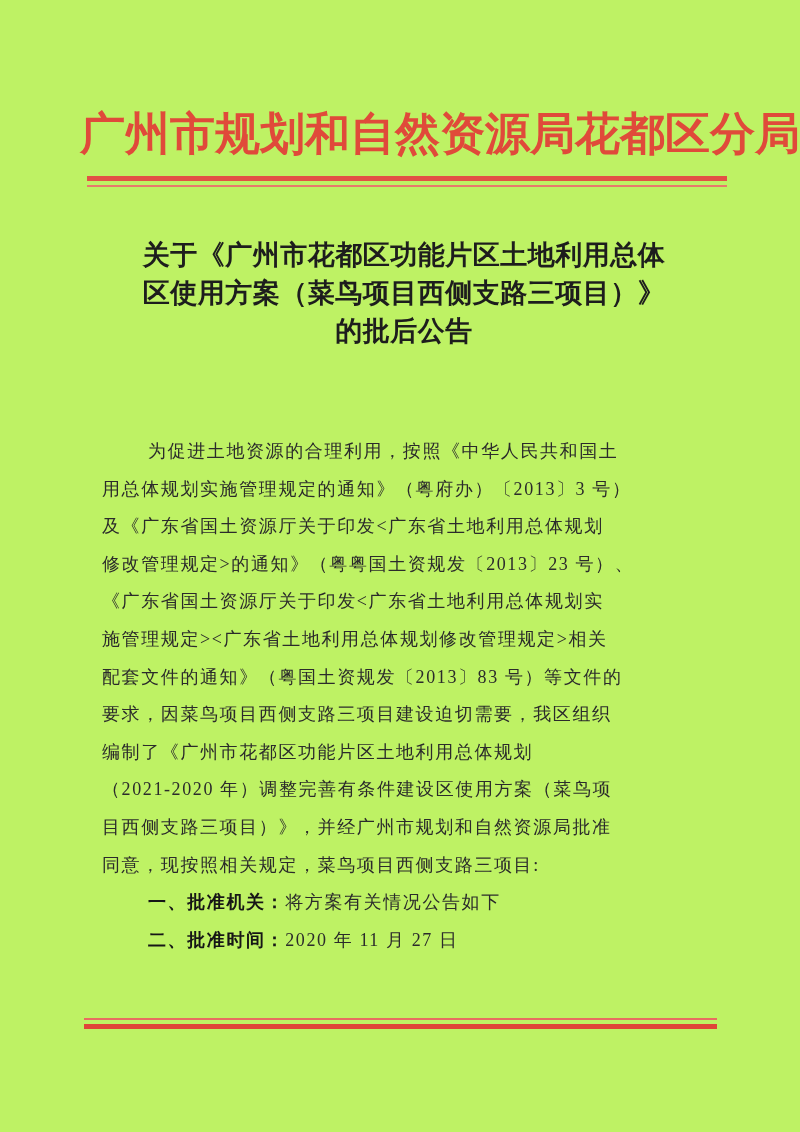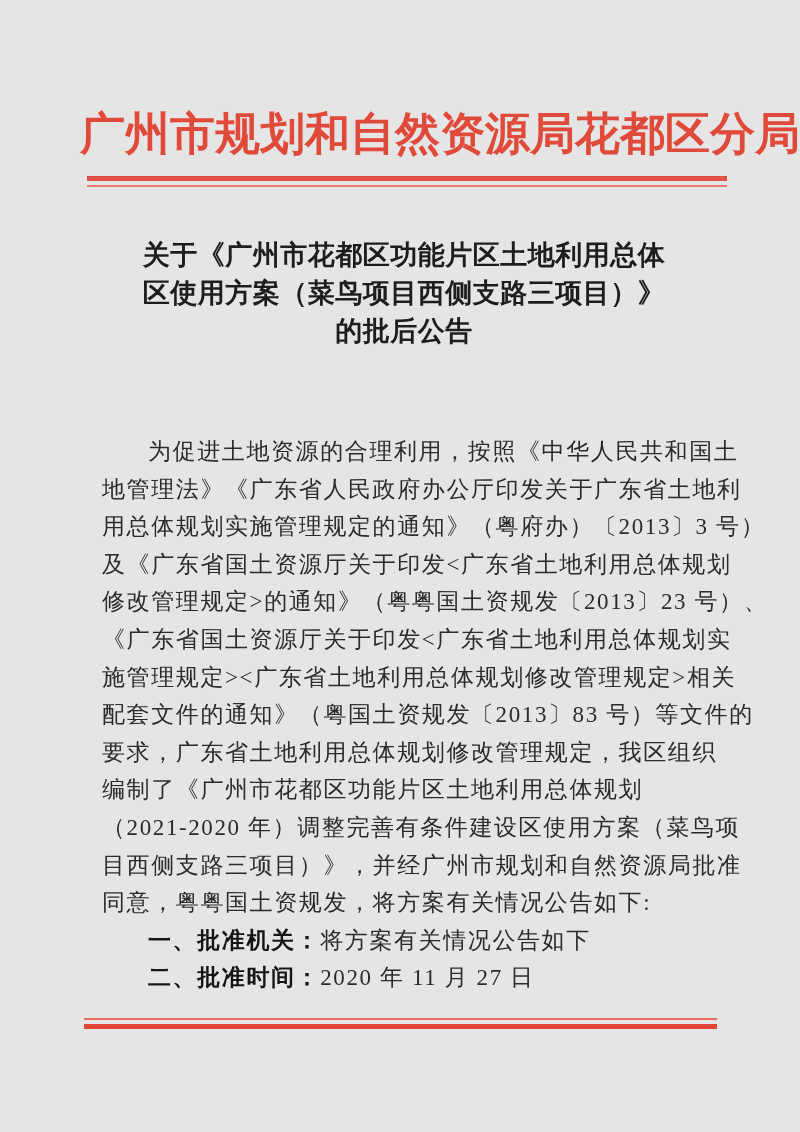--- a/index.html
+++ b/index.html
@@ -4,21 +4,21 @@
 <style>
   html, body {
     margin: 0;
     padding: 0;
     background: #ffffff;
   }
   .page {
     position: relative;
     width: 800px;
     height: 1132px;
-    background: #e5e5e5;
+    background: #bef264;
     overflow: hidden;
     font-family: "Liberation Serif", "DejaVu Serif", serif;
     color: #262626;
   }
   
   .agency {
     position: absolute;
     top: 103px;
     left: 80px;
     width: 648px;
@@ -63,21 +63,21 @@
     letter-spacing: 0.5px;
   }
   .doc-title .t-line { white-space: nowrap; }
 
   
   .body-text {
     position: absolute;
     top: 433px;
     left: 102px;
     width: 604px;
-    font-size: 23px;
+    font-size: 18px;
     color: #2b2b2b;
     letter-spacing: 1.6px;
   }
   .b-line {
     height: 37.6px;
     line-height: 37.6px;
     white-space: nowrap;
   }
   .b-line.indent { text-indent: 46px; }
   .b-line.item   { text-indent: 46px; }
@@ -99,32 +99,31 @@
   </div>
 
   <div class="doc-title">
     <div class="t-line">关于《广州市花都区功能片区土地利用总体</div>
     <div class="t-line">区使用方案（菜鸟项目西侧支路三项目）》</div>
     <div class="t-line">的批后公告</div>
   </div>
 
   <div class="body-text">
     <div class="b-line indent">为促进土地资源的合理利用，按照《中华人民共和国土</div>
-    <div class="b-line">地管理法》《广东省人民政府办公厅印发关于广东省土地利</div>
     <div class="b-line">用总体规划实施管理规定的通知》（粤府办）〔2013〕3 号）</div>
     <div class="b-line">及《广东省国土资源厅关于印发&lt;广东省土地利用总体规划</div>
     <div class="b-line">修改管理规定&gt;的通知》（粤粤国土资规发〔2013〕23 号）、</div>
     <div class="b-line">《广东省国土资源厅关于印发&lt;广东省土地利用总体规划实</div>
     <div class="b-line">施管理规定&gt;&lt;广东省土地利用总体规划修改管理规定&gt;相关</div>
     <div class="b-line">配套文件的通知》（粤国土资规发〔2013〕83 号）等文件的</div>
-    <div class="b-line">要求，广东省土地利用总体规划修改管理规定，我区组织</div>
+    <div class="b-line">要求，因菜鸟项目西侧支路三项目建设迫切需要，我区组织</div>
     <div class="b-line">编制了《广州市花都区功能片区土地利用总体规划</div>
     <div class="b-line">（2021-2020 年）调整完善有条件建设区使用方案（菜鸟项</div>
     <div class="b-line">目西侧支路三项目）》，并经广州市规划和自然资源局批准</div>
-    <div class="b-line">同意，粤粤国土资规发，将方案有关情况公告如下:</div>
+    <div class="b-line">同意，现按照相关规定，菜鸟项目西侧支路三项目:</div>
 
     <div class="b-line item">
       <span class="lbl">一、批准机关：</span><span>将方案有关情况公告如下</span>
     </div>
     <div class="b-line item">
       <span class="lbl">二、批准时间：</span><span>2020 年 11 月 27 日</span>
     </div>
   </div>
 
   <div class="rule-bottom">

